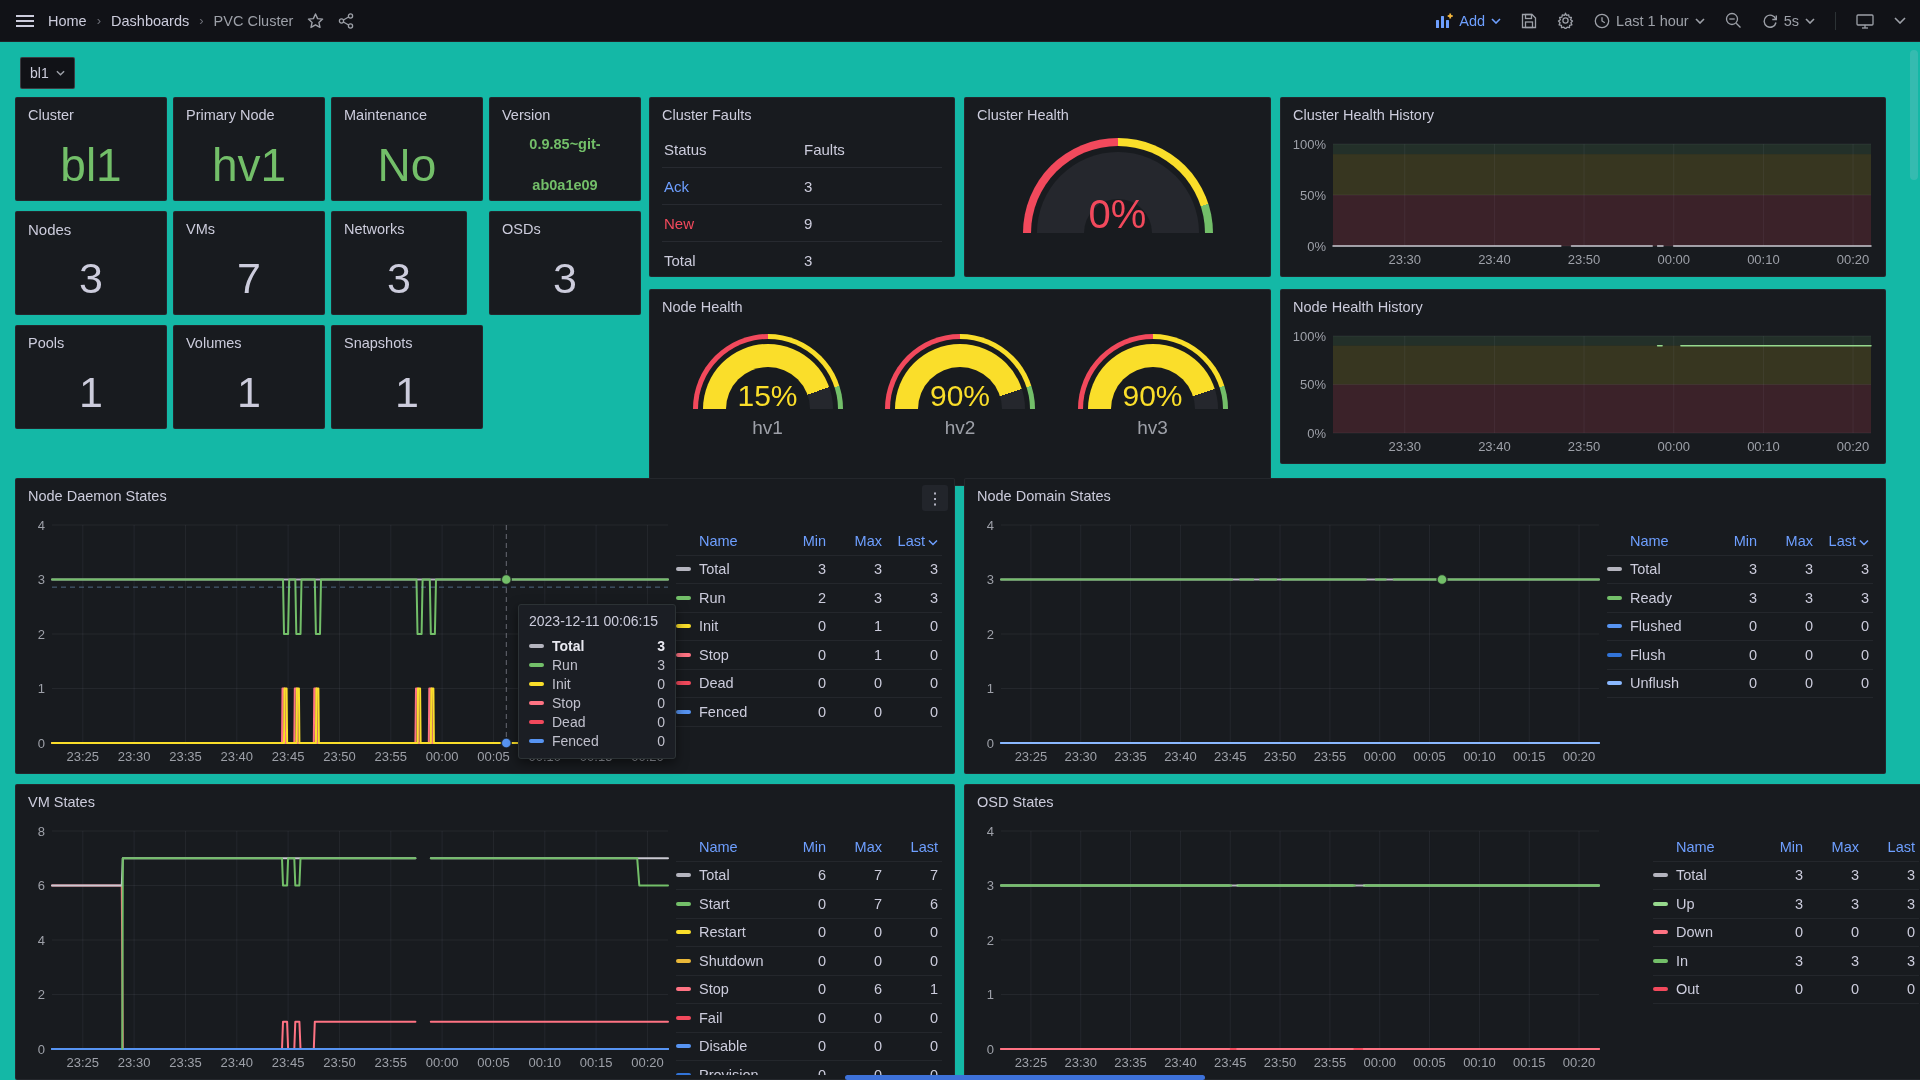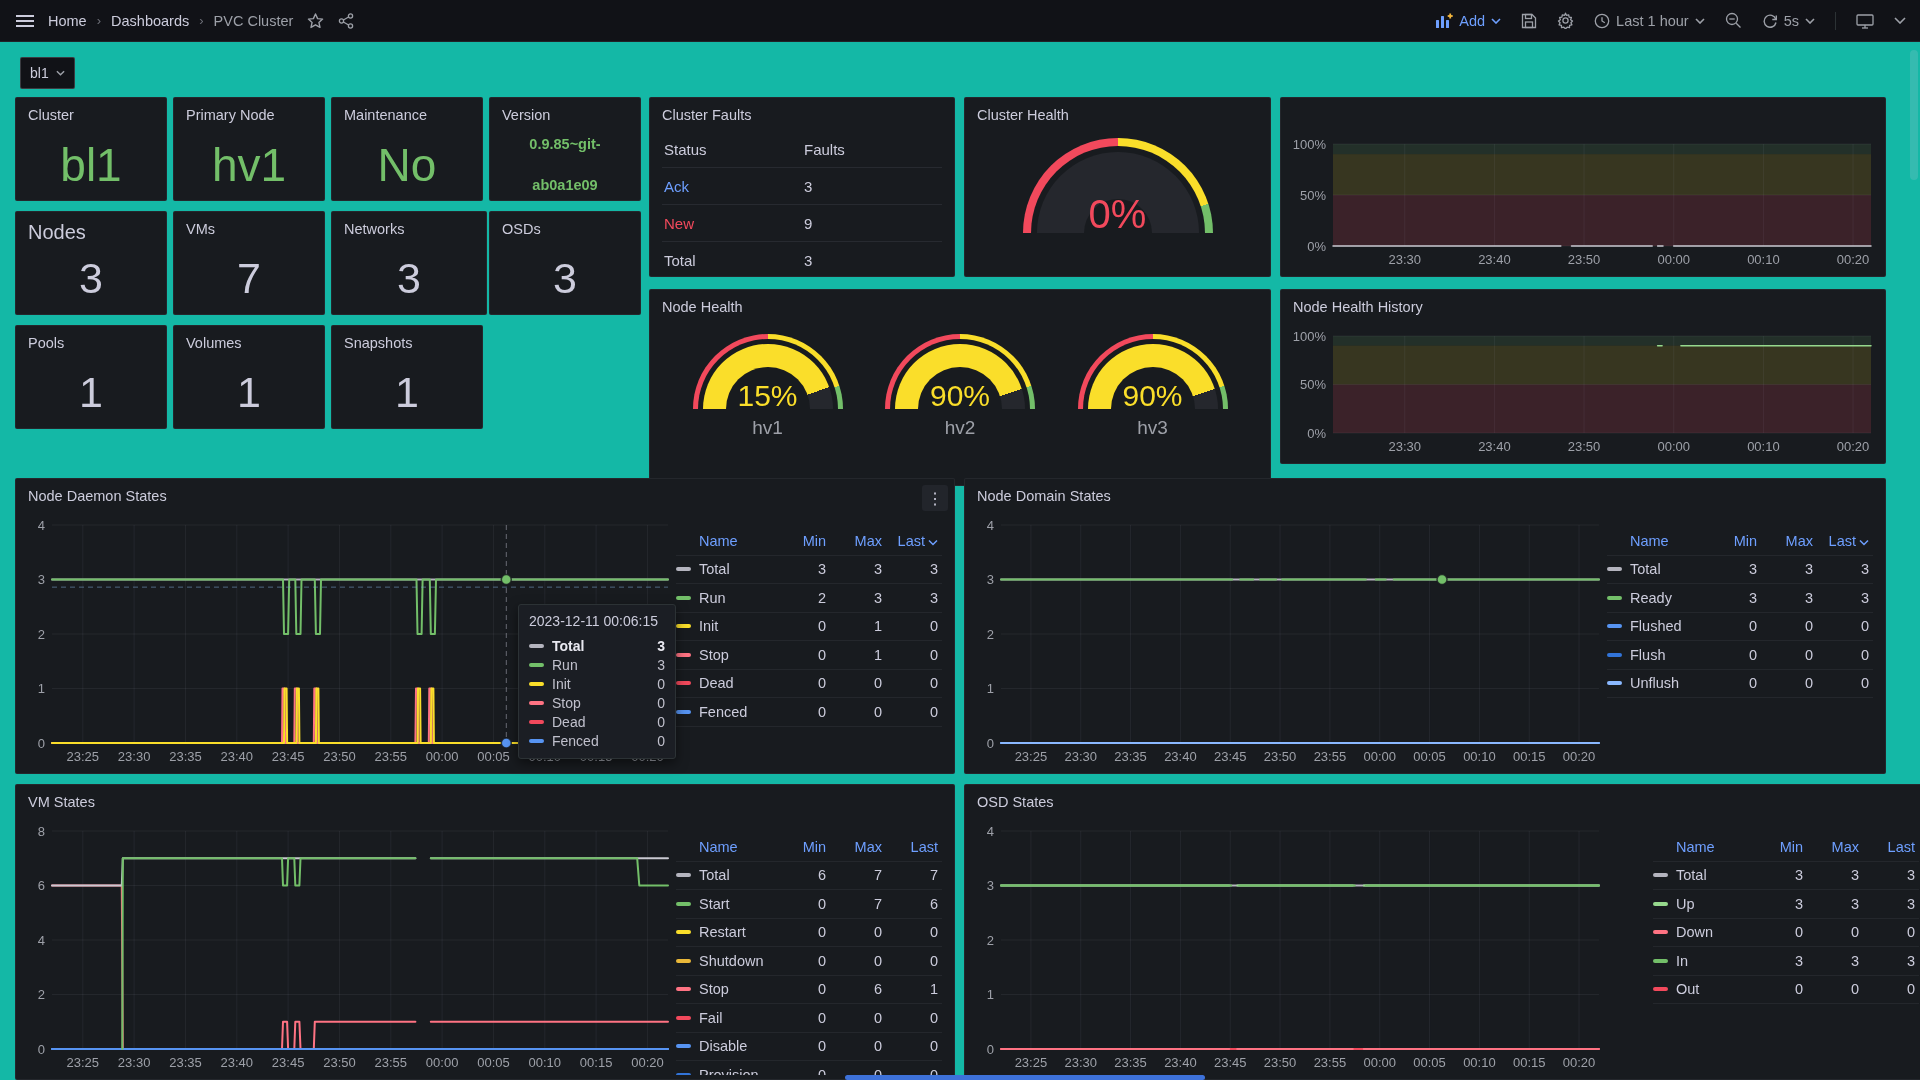--- a/index.html
+++ b/index.html
@@ -234,32 +234,32 @@
         </div>
       </div>
       <div class="panel" style="left:489px;top:97px;width:152px;height:104px;">
       <div class="ptitle" style="font-size:14.5px">Version</div>
       <div class="stat-value small-green">
           <div>0.9.85~git-</div>
           <div>ab0a1e09</div>
         </div>
       </div>
       <div class="panel" style="left:15px;top:211px;width:152px;height:104px;">
-      <div class="ptitle" style="font-size:20px">Nodes</div>
+      <div class="ptitle" style="font-size:15px">Nodes</div>
       <div class="stat-value big-white">
           <div>3</div>
         </div>
       </div>
       <div class="panel" style="left:173px;top:211px;width:152px;height:104px;">
       <div class="ptitle" style="font-size:14.5px">VMs</div>
       <div class="stat-value big-white">
           <div>7</div>
         </div>
       </div>
-      <div class="panel" style="left:331px;top:211px;width:156px;height:104px;">
+      <div class="panel" style="left:331px;top:211px;width:136px;height:104px;">
       <div class="ptitle" style="font-size:14.5px">Networks</div>
       <div class="stat-value big-white">
           <div>3</div>
         </div>
       </div>
       <div class="panel" style="left:489px;top:211px;width:152px;height:104px;">
       <div class="ptitle" style="font-size:14.5px">OSDs</div>
       <div class="stat-value big-white">
           <div>3</div>
         </div>
@@ -313,20 +313,21 @@
     <div class="c" style="left:0px;top:0px;width:190px;height:190px;background:conic-gradient(from 270deg, #F2495C 0deg 90deg, #FADE2A 90deg 162deg, #73BF69 162deg 180deg, transparent 180deg 360deg);"></div>
           <div class="c" style="left:8px;top:8px;width:174px;height:174px;background:#181b1f;"></div>
           <div class="c" style="left:14px;top:14px;width:162px;height:162px;background:conic-gradient(from 270deg, #F2495C 0deg 0.0deg, #25272d 0.0deg 180deg, transparent 180deg 360deg);"></div>
           <div class="c" style="left:61px;top:61px;width:68px;height:68px;background:#181b1f;"></div>
     <div class="gval" style="color:#F2495C;font-size:40px;">0%</div>
   </div>
       </div>
   </div>
 
   <div class="panel" style="left:1280px;top:97px;width:606px;height:180px;">
+    <div class="ptitle">Cluster Health History</div>
     <div class="chart-area">
         <div class="chart">
           <svg viewBox="0 0 592 138" width="592" height="138">
             <rect x="46" y="61" width="538" height="51" fill="rgba(242,73,92,0.16)"></rect>
             <rect x="46" y="20.199999999999996" width="538" height="40.800000000000004" fill="rgba(250,222,42,0.14)"></rect>
             <rect x="46" y="10" width="538" height="10.199999999999996" fill="rgba(115,191,105,0.13)"></rect>
             <line x1="46" x2="584" y1="112" y2="112" stroke="rgba(204,204,220,0.07)"></line>
             <line x1="46" x2="584" y1="61" y2="61" stroke="rgba(204,204,220,0.07)"></line>
             <line x1="46" x2="584" y1="10" y2="10" stroke="rgba(204,204,220,0.07)"></line>
             <line x1="117.73333333333333" x2="117.73333333333333" y1="10" y2="112" stroke="rgba(204,204,220,0.07)"></line>

